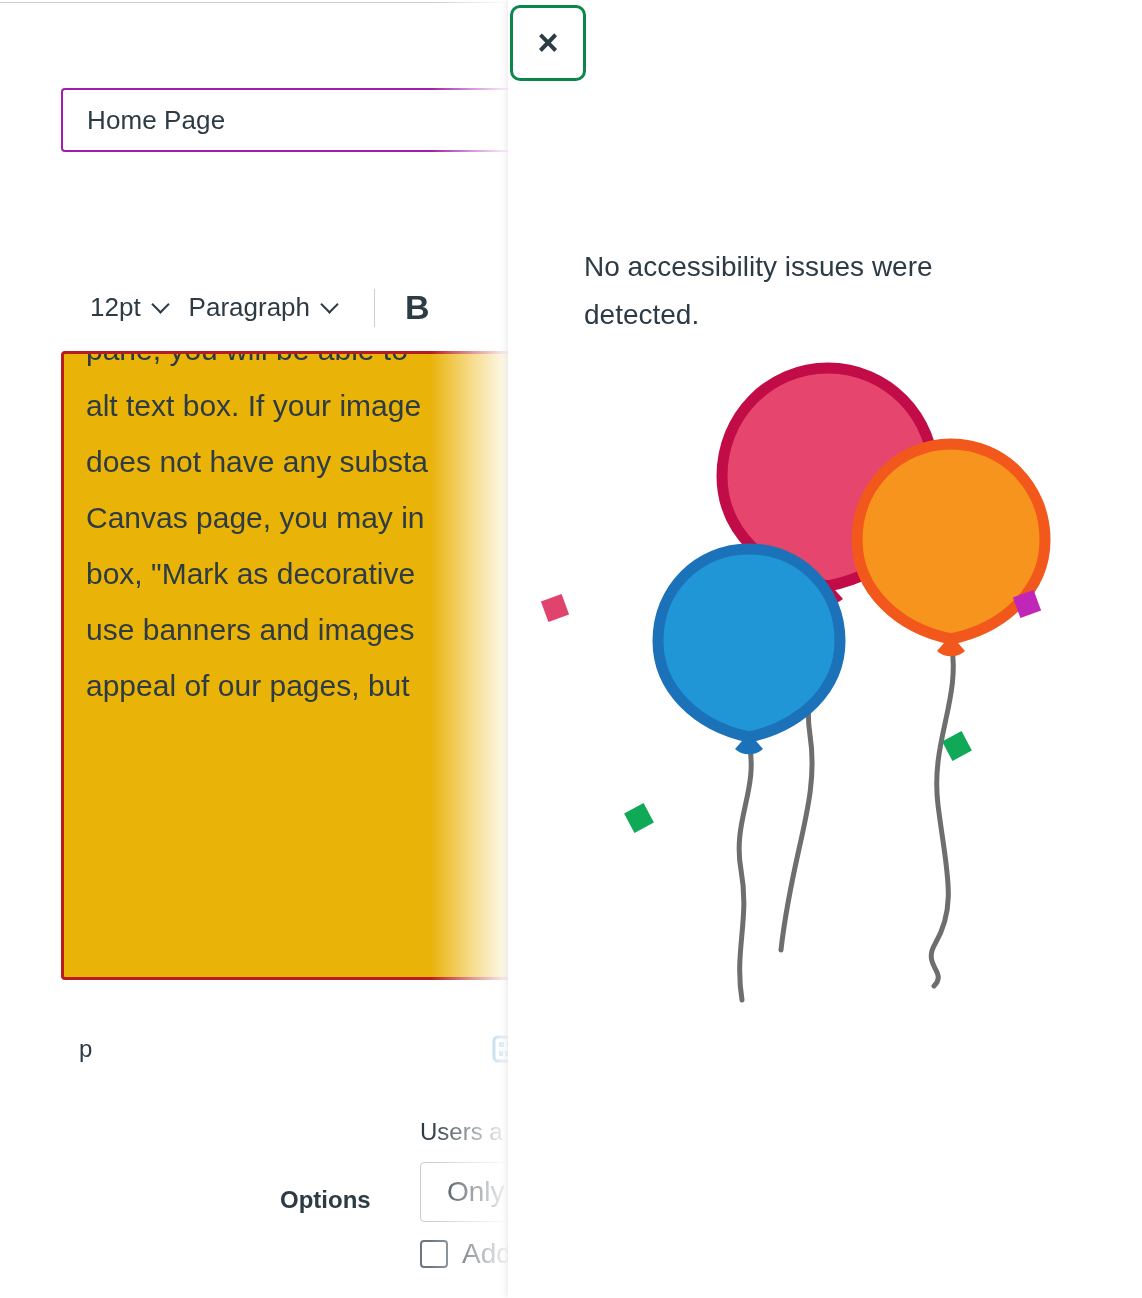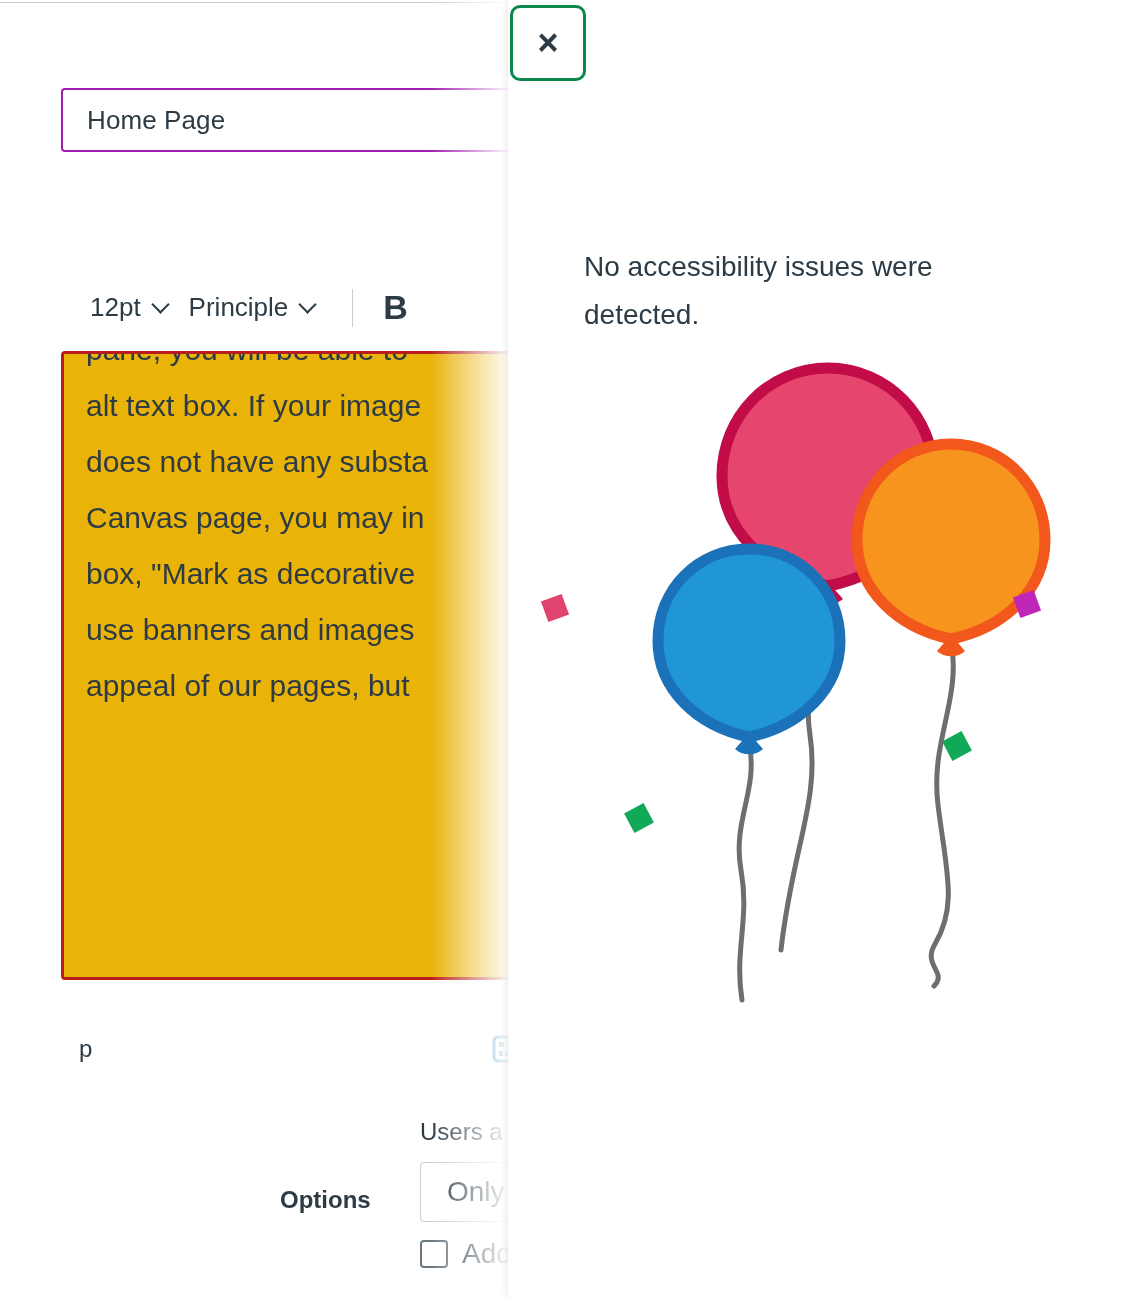--- a/index.html
+++ b/index.html
@@ -271,21 +271,21 @@
     <span>Home Page</span>
   </div>
 
 
   <div class="toolbar">
     <span class="tb-select">
       <span>12pt</span>
       <span class="chev"></span>
     </span>
     <span class="tb-select">
-      <span>Principle</span>
+      <span>Paragraph</span>
       <span class="chev"></span>
     </span>
     <span class="tb-divider"></span>
     <span class="tb-bold">B</span>
   </div>
 
   <div class="editor-frame">
     <div class="editor-body">pane, you will be able to
 alt text box. If your image
 does not have any substa

